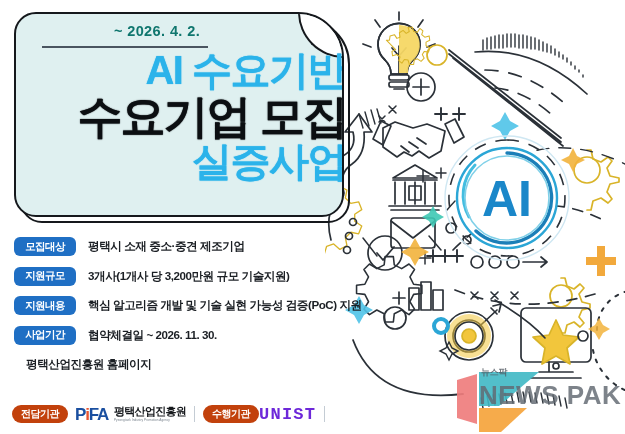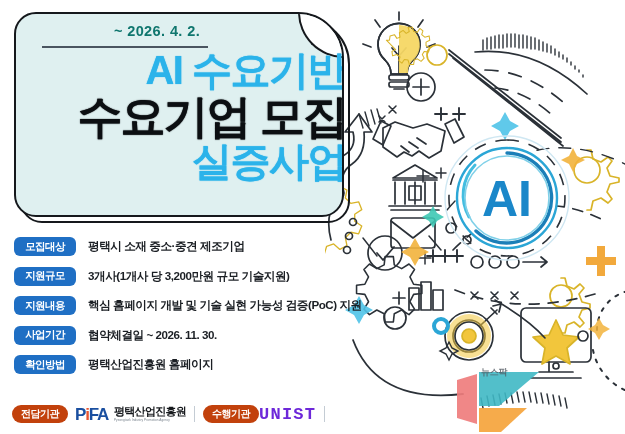--- a/index.html
+++ b/index.html
@@ -500,30 +500,29 @@
       <span class="info-text">평택시 소재 중소·중견 제조기업</span>
     </div>
 
     <div class="info-row">
       <span class="info-badge">지원규모</span>
       <span class="info-text">3개사(1개사 당 3,200만원 규모 기술지원)</span>
     </div>
 
     <div class="info-row">
       <span class="info-badge">지원내용</span>
-      <span class="info-text">핵심 홈페이지 개발 및 기술 실현 가능성 검증(PoC) 지원</span>
+      <span class="info-text">핵심 알고리즘 개발 및 기술 실현 가능성 검증(PoC) 지원</span>
     </div>
 
     <div class="info-row">
       <span class="info-badge">사업기간</span>
       <span class="info-text">협약체결일 ~ 2026. 11. 30.</span>
     </div>
 
     <div class="info-row">
-      <span class="info-badge">확인방법</span>
       <span class="info-text">평택산업진흥원 홈페이지</span>
     </div>
   </div>
 
   <div id="footer">
     <span class="org-pill">전담기관</span>
 
     <span class="pifa-mark">
       <span class="pifa-p">P</span><span class="pifa-i">i</span><span class="pifa-f">F</span><span class="pifa-a">A</span>
     </span>
@@ -544,15 +543,16 @@
 
   <svg id="watermark" viewBox="0 0 170 82" xmlns="http://www.w3.org/2000/svg">
     <path d="M2 28 L22 22 L22 72 L2 66 Z" fill="#ef7d7d" opacity="0.92"></path>
     <path d="M24 20 L84 20 L44 54 L24 54 Z" fill="#3fb8c4" opacity="0.9"></path>
     <path d="M24 56 L70 56 L44 80 L24 80 Z" fill="#f5a councils" opacity="0"></path>
     <path d="M24 56 L72 56 L46 80 L24 80 Z" fill="#f4a council" opacity="0"></path>
     <path d="M24 56 L72 56 L46 80 L24 80 Z" fill="#f5a43c" opacity="0.92"></path>
   </svg>
   <div style="position:absolute; left:455px; top:352px; width:170px; height:82px; pointer-events:none;">
     <span class="wm-ko">뉴스팍</span>
+    <span class="wm-text">NEWS PAK</span>
   </div>
 
 </div>
 
 </body></html>

